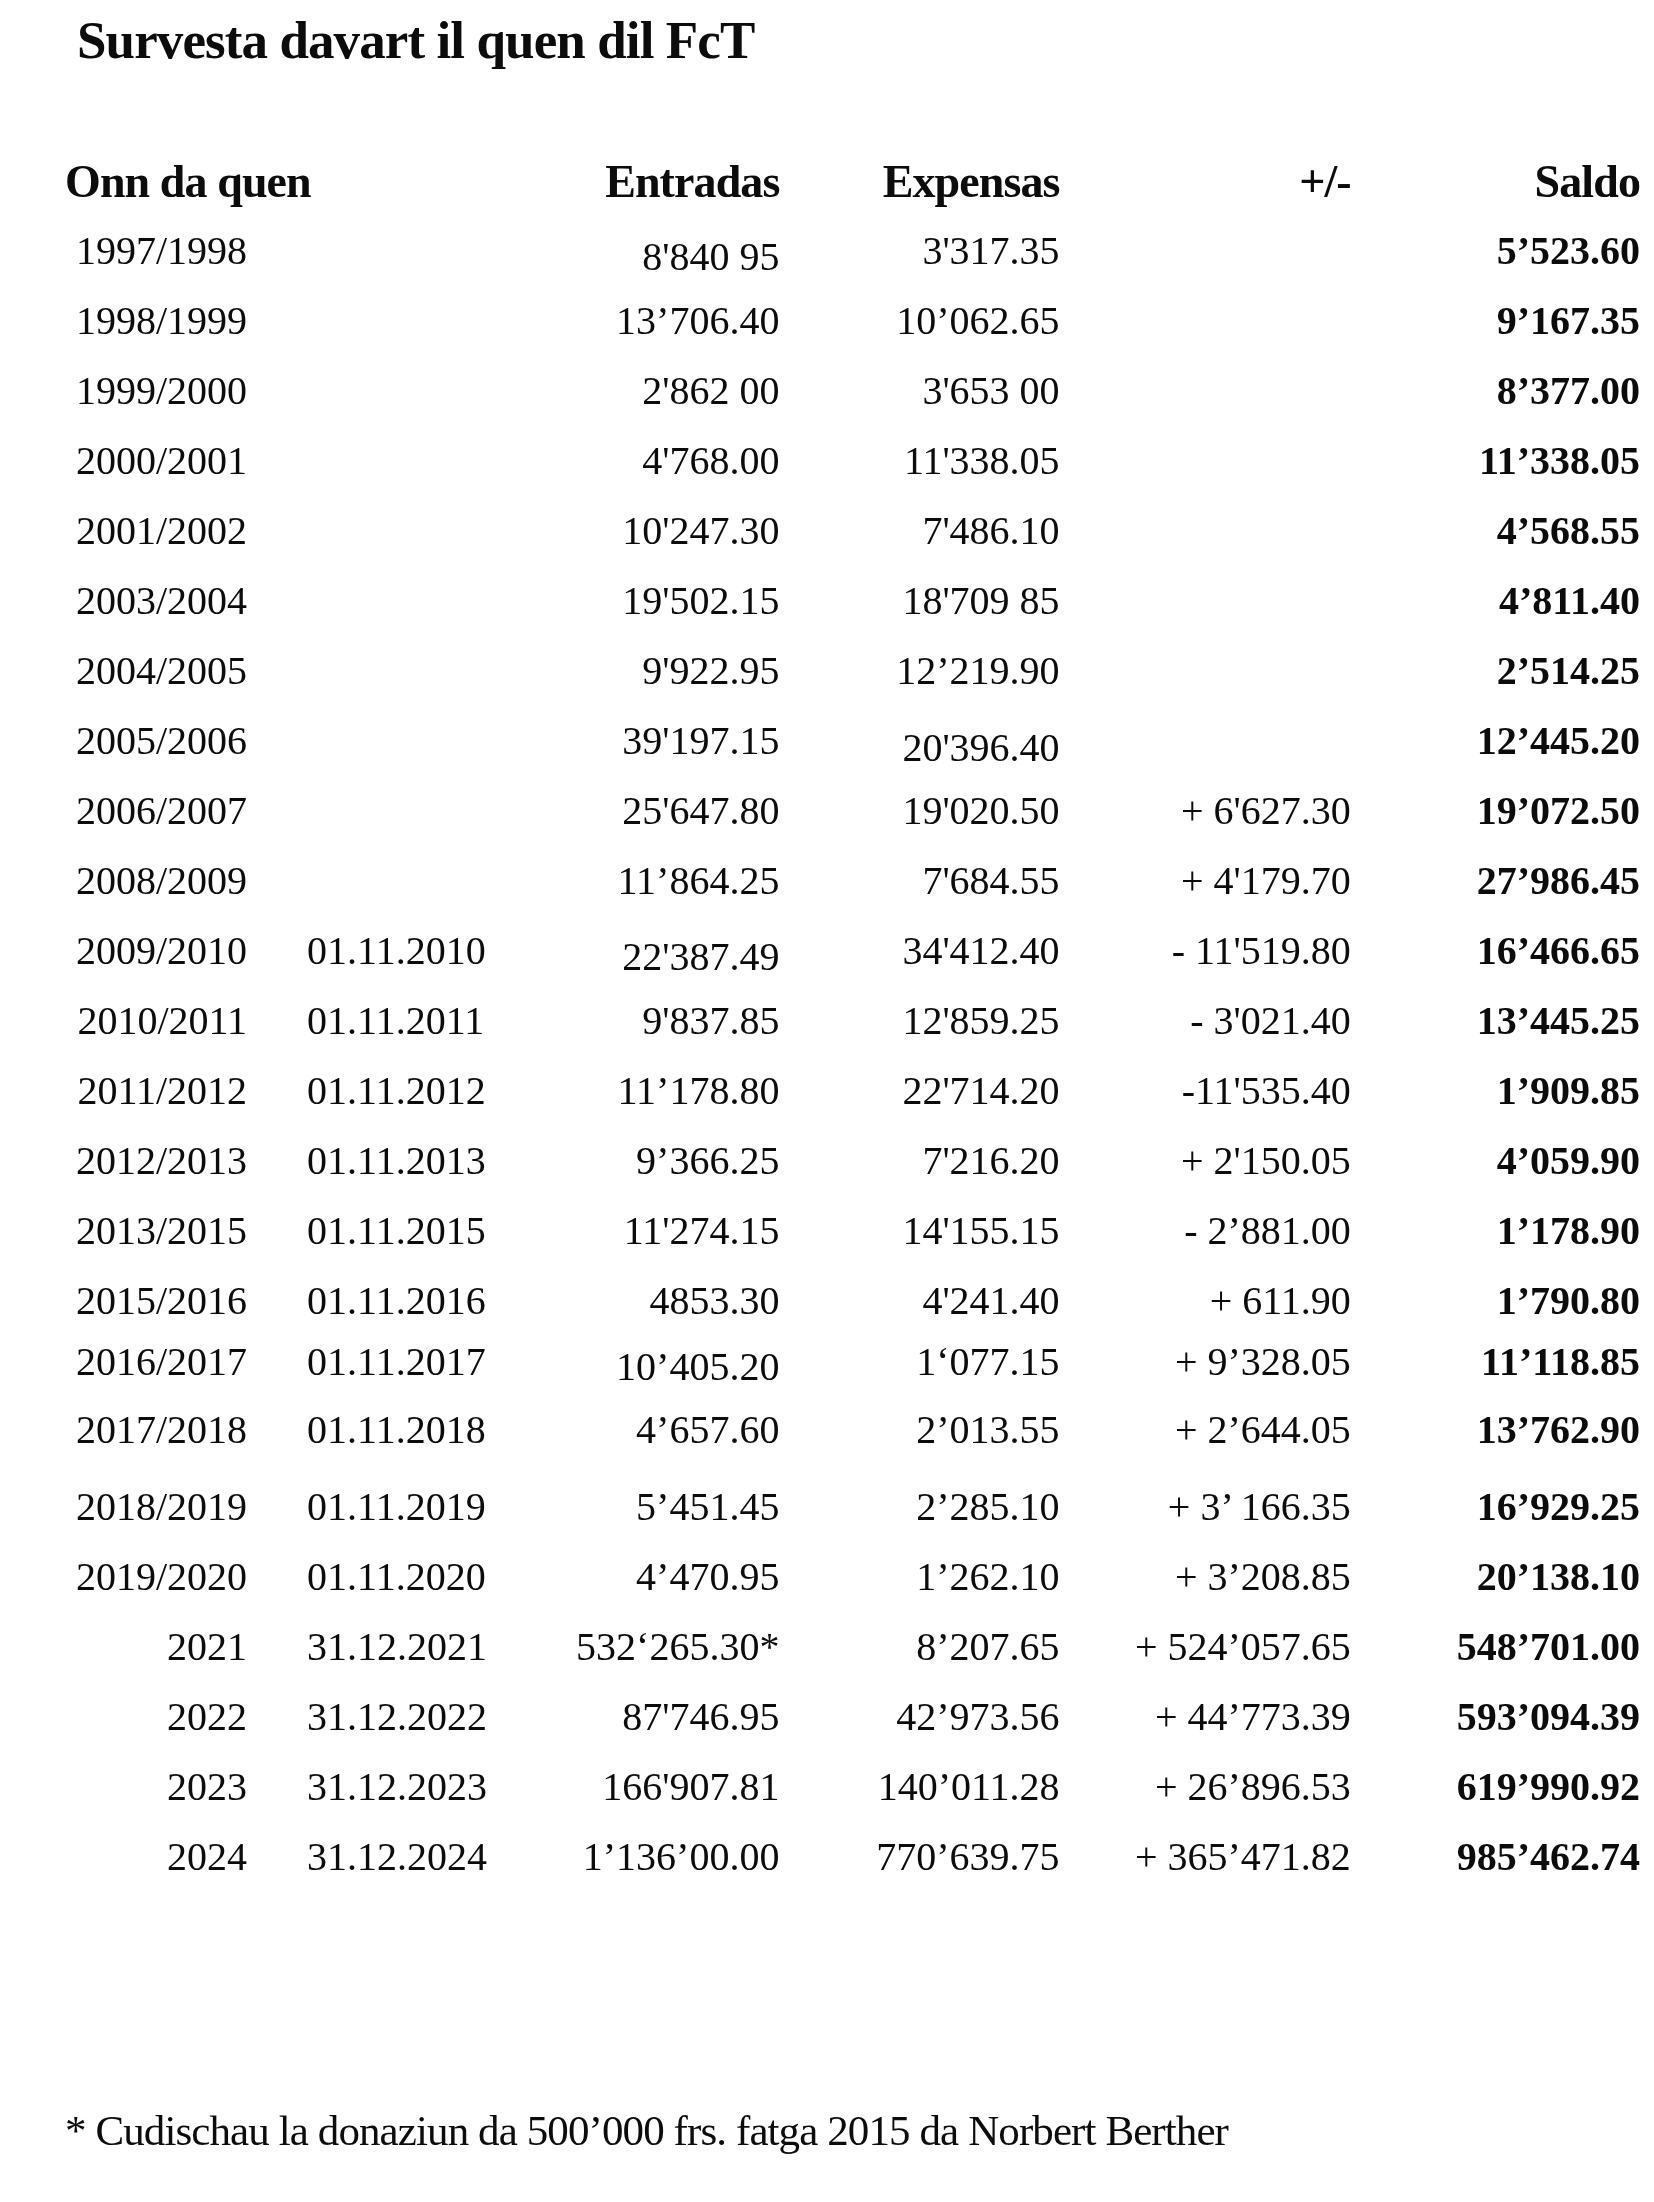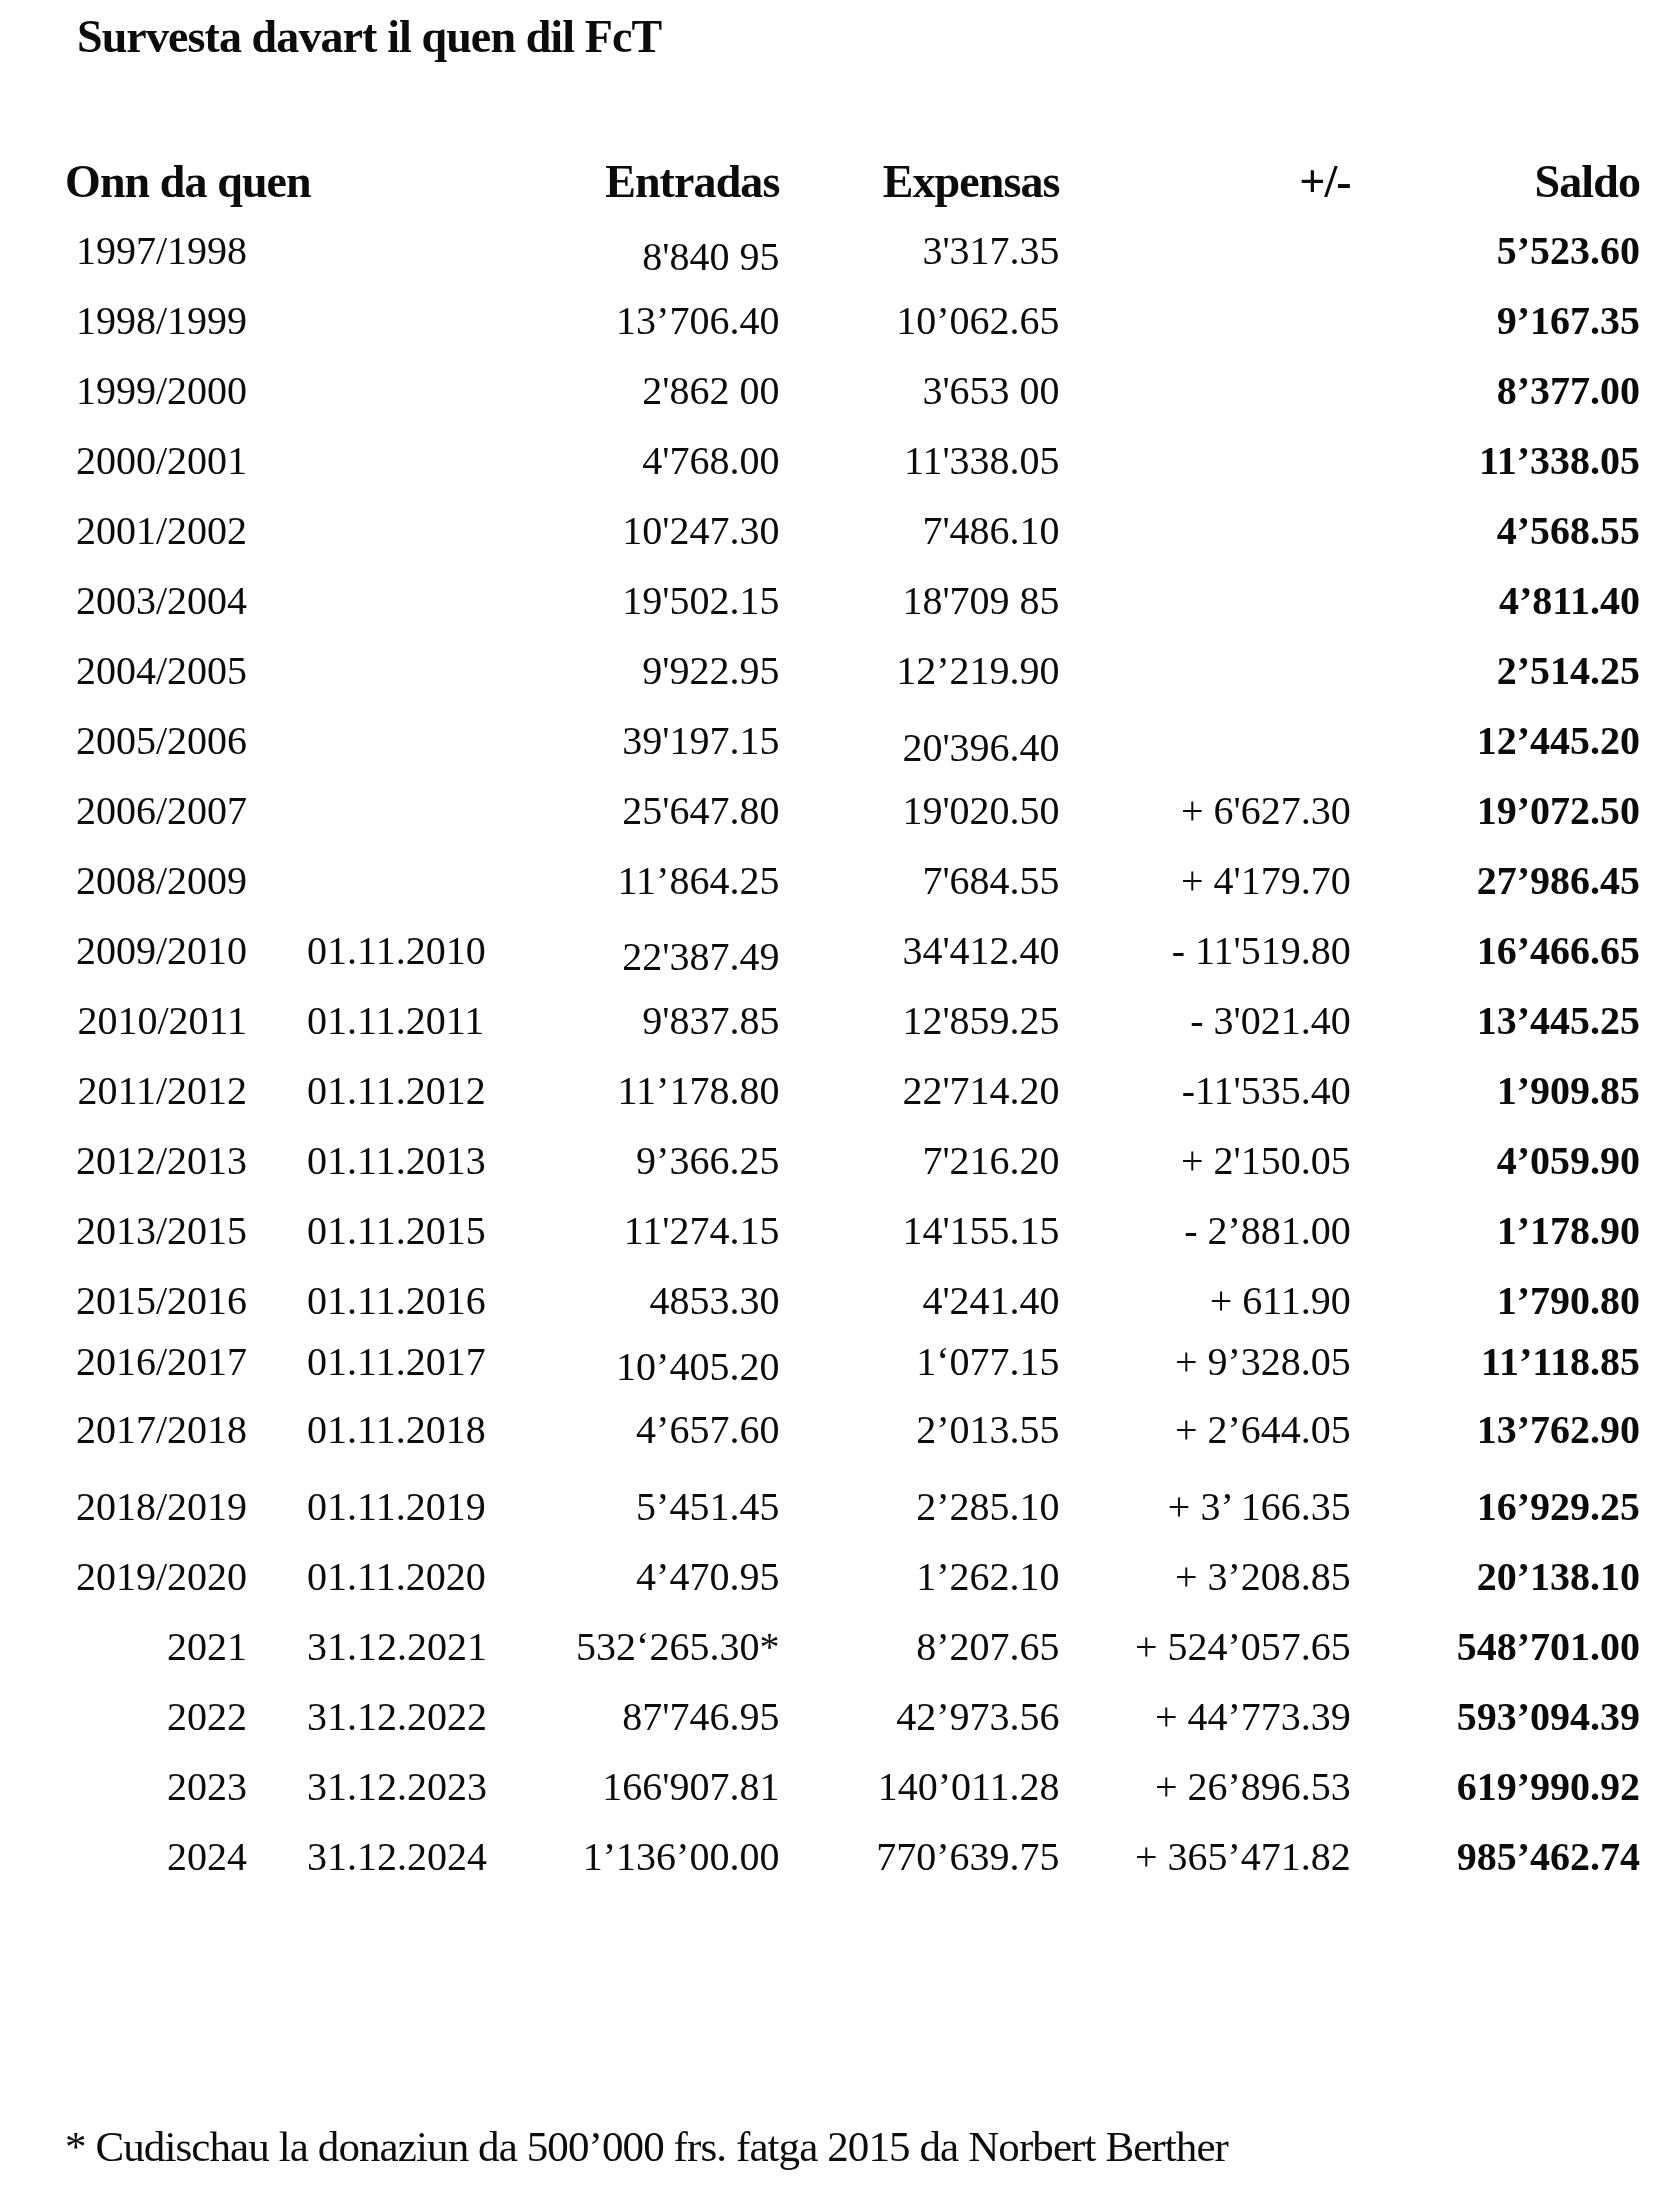--- a/index.html
+++ b/index.html
@@ -14,21 +14,21 @@
     background: #ffffff;
     color: #0c0c0c;
     font-family: "Liberation Serif", "DejaVu Serif", serif;
     overflow: hidden;
   }
   .title {
     position: absolute;
     left: 77px;
     top: 10.3px;
     margin: 0;
-    font-size: 46px;
+    font-size: 53px;
     font-weight: bold;
     letter-spacing: -0.9px;
     white-space: nowrap;
   }
   table.ledger {
     position: absolute;
     left: 65px;
     top: 148px;
     border-collapse: collapse;
     table-layout: fixed;
@@ -87,21 +87,20 @@
   tbody tr:nth-child(25) td:nth-child(3) { top: -5.2px; text-align: center; }
   tbody tr:nth-child(25) td:nth-child(4) { top: -3.4px; }
 
   .footnote {
     position: absolute;
     left: 65px;
     top: 2106px;
     font-size: 43px;
     letter-spacing: -0.9px;
     white-space: nowrap;
-    margin-top: 16px;
   }
 </style>
 </head>
 <body>
 
 <div class="page">
 
   <h1 class="title">Survesta davart il quen dil FcT</h1>
 
   <table class="ledger">

